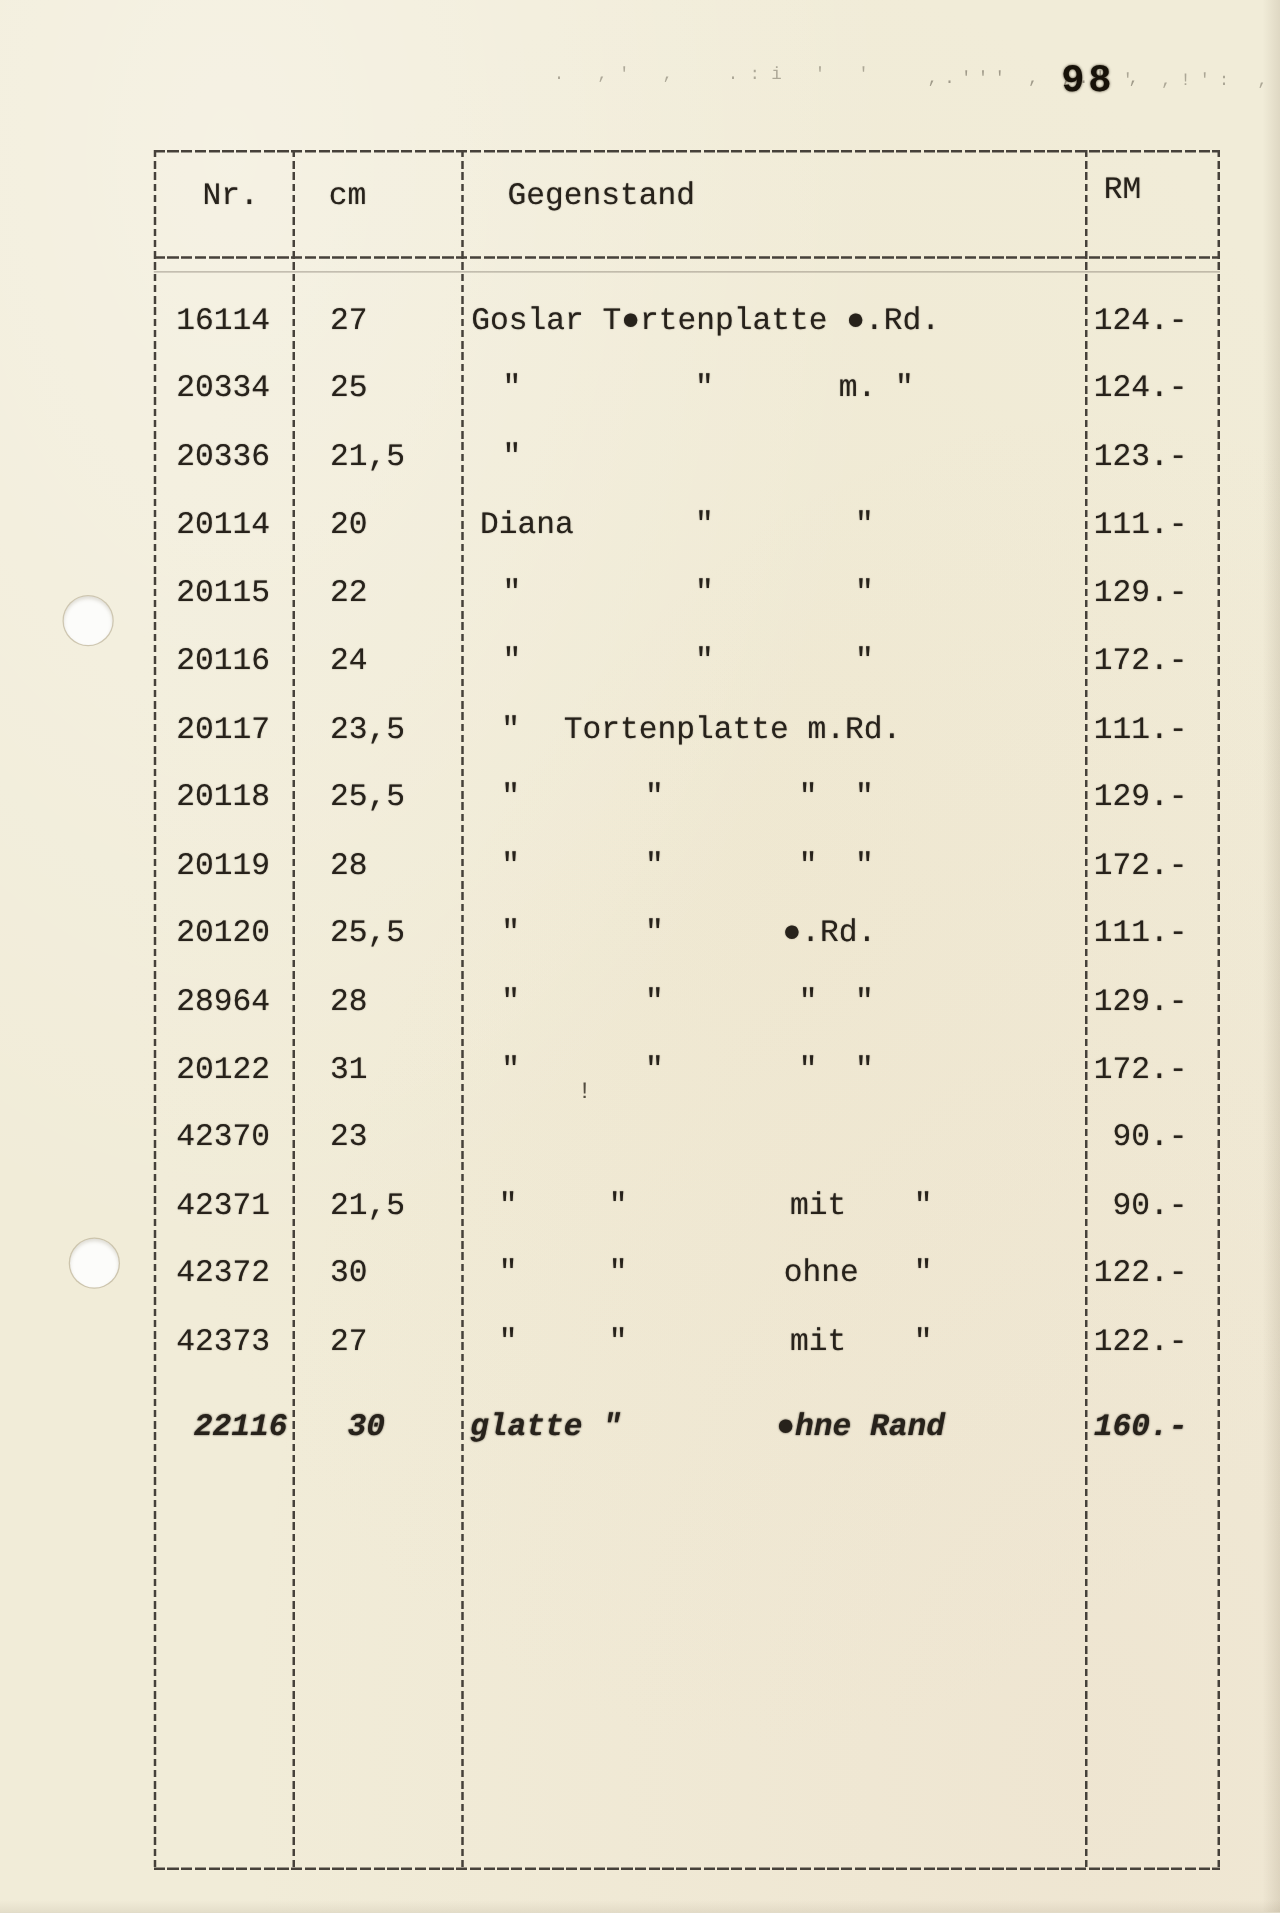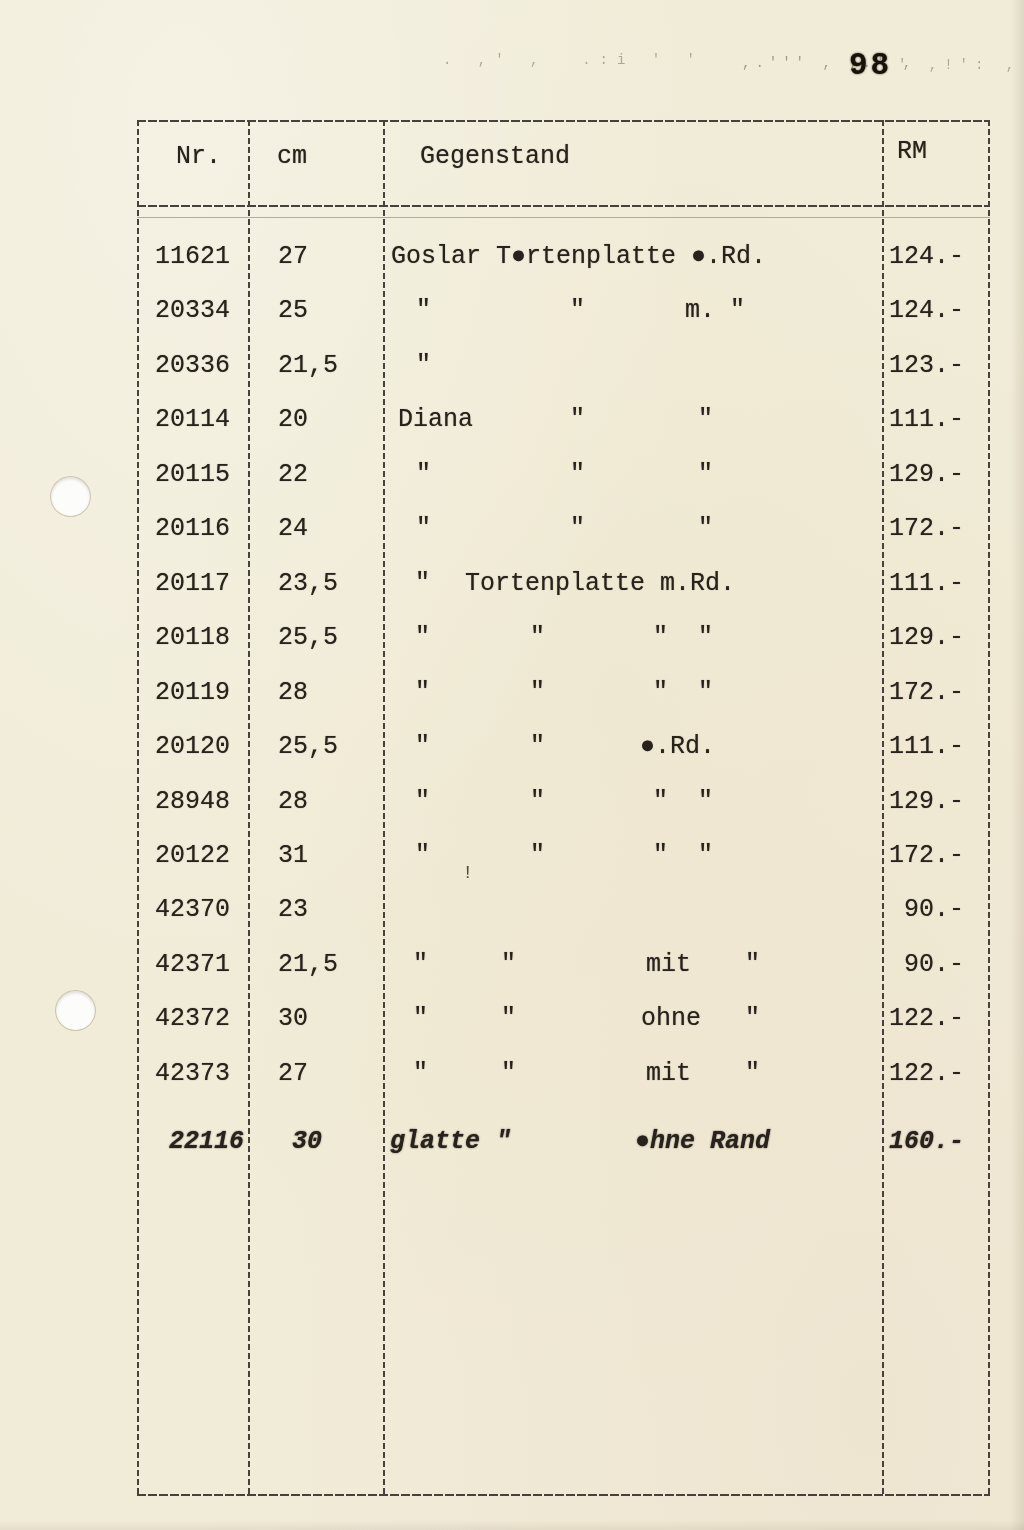--- a/index.html
+++ b/index.html
@@ -23,21 +23,21 @@
 
   .hole{position:absolute;width:39px;height:39px;border-radius:50%;
     background:#fcfcfa;
     box-shadow:0 0 0 1px rgba(150,138,108,.40), inset 0 2px 3px rgba(125,112,88,.22);}
 
   .page-number{position:absolute;font-size:31px;font-weight:bold;letter-spacing:3px;
     color:#171209;text-shadow:0 0 2px rgba(30,22,8,.85);filter:blur(.3px);}
   .specks{position:absolute;font-size:14px;color:#3f392c;white-space:pre;}
   .stray{position:absolute;font-size:19px;color:#2c261c;opacity:.8;}
 
-  .table{position:absolute;left:137px;top:120px;width:853px;height:1376px;}
+  .table{position:absolute;left:123px;top:120px;width:853px;height:1376px;}
   .vline{position:absolute;top:0;width:2px;height:1376px;
     background-image:repeating-linear-gradient(180deg,#46413a 0 6px,rgba(70,65,58,0) 6px 9px);}
   .hline{position:absolute;left:0;width:853px;height:2px;
     background-image:repeating-linear-gradient(90deg,#46413a 0 9px,rgba(70,65,58,0) 9px 11px);}
   .hline.thin{height:1px;background-image:none;background:rgba(80,73,62,.40);}
 
   .t{position:absolute;font-size:25px;line-height:1.15;white-space:pre;
     text-shadow:0 0 1px rgba(35,28,20,.55);}
   .hdr{top:23px;}
   .row{position:absolute;left:0;width:853px;height:32px;}
@@ -72,21 +72,21 @@
     <div class="vline" style="left:745px;"></div>
     <div class="vline" style="left:851px;"></div>
 
     <span class="t hdr" style="left:39px;">Nr.</span>
     <span class="t hdr" style="left:140px;">cm</span>
     <span class="t hdr" style="left:283px;">Gegenstand</span>
     <span class="t hdr" style="left:760px;top:18px;">RM</span>
 
     <div>
         <div class="row" style="top: 123px;">
-          <span class="t" style="left: 18px;">11621</span>
+          <span class="t" style="left: 18px;">16114</span>
           <span class="t" style="left: 141px;">27</span>
           <span class="t" style="left: 254px;">Goslar T●rtenplatte ●.Rd.</span>
           <span class="t rm-cell" style="left: 745px;">124.-</span>
         </div>
         <div class="row" style="top: 177px;">
           <span class="t" style="left: 18px;">20334</span>
           <span class="t" style="left: 141px;">25</span>
           <span class="t" style="left: 279px;">"</span>
           <span class="t" style="left: 433px;">"</span>
           <span class="t" style="left: 548px;">m.</span>
@@ -150,21 +150,21 @@
         </div>
         <div class="row" style="top: 613px;">
           <span class="t" style="left: 18px;">20120</span>
           <span class="t" style="left: 141px;">25,5</span>
           <span class="t" style="left: 278px;">"</span>
           <span class="t" style="left: 393px;">"</span>
           <span class="t" style="left: 503px;">●.Rd.</span>
           <span class="t rm-cell" style="left: 745px;">111.-</span>
         </div>
         <div class="row" style="top: 668px;">
-          <span class="t" style="left: 18px;">28948</span>
+          <span class="t" style="left: 18px;">28964</span>
           <span class="t" style="left: 141px;">28</span>
           <span class="t" style="left: 278px;">"</span>
           <span class="t" style="left: 393px;">"</span>
           <span class="t" style="left: 516px;">"</span>
           <span class="t" style="left: 561px;">"</span>
           <span class="t rm-cell" style="left: 745px;">129.-</span>
         </div>
         <div class="row" style="top: 722px;">
           <span class="t" style="left: 18px;">20122</span>
           <span class="t" style="left: 141px;">31</span>

